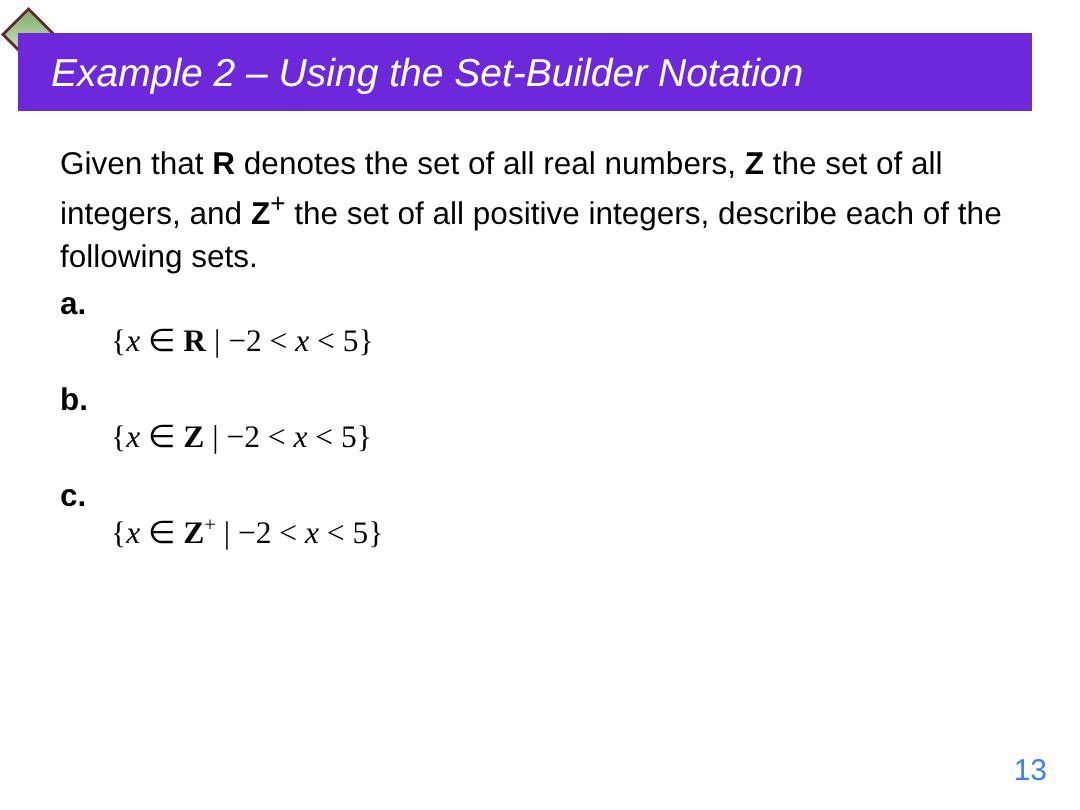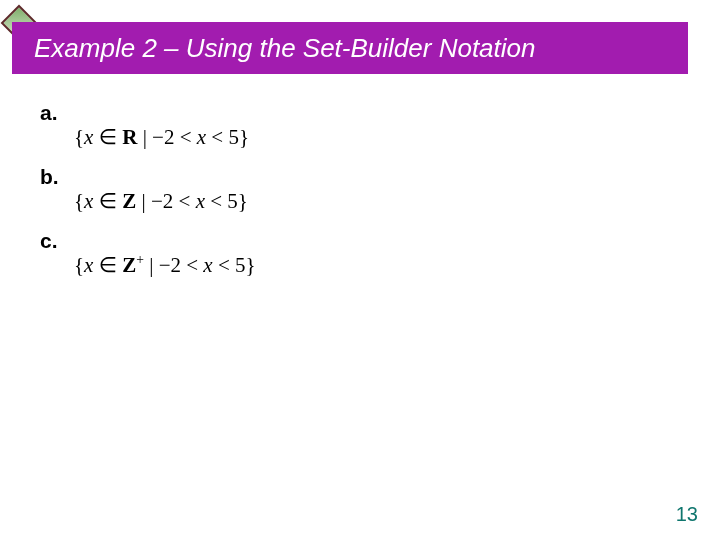--- a/index.html
+++ b/index.html
@@ -11,21 +11,21 @@
     font-family: Arial, Helvetica, sans-serif;
     position: relative;
     overflow: hidden;
   }
   .title-bar {
     position: absolute;
     top: 22px;
     left: 12px;
     width: 676px;
     height: 52px;
-    background: #a21caf;
+    background: #6d28d9;
     display: flex;
     align-items: center;
     padding-left: 22px;
     box-sizing: border-box;
   }
   .title-text {
     color: #ffffff;
     font-size: 26px;
     font-style: italic;
   }
@@ -74,34 +74,35 @@
   }
   .setexpr sup {
     font-size: 0.65em;
     vertical-align: super;
   }
   .page-num {
     position: absolute;
     bottom: 14px;
     right: 22px;
     font-size: 20px;
-    color: #0f766e;
+    color: #3b82f6;
   }
   b { font-weight: bold; }
 </style>
 </head>
 <body>
 
 <div class="diamond"></div>
 
 <div class="title-bar">
   <span class="title-text">Example 2 – Using the Set-Builder Notation</span>
 </div>
 
 <div class="body-area">
+  <div class="intro">Given that <b>R</b> denotes the set of all real numbers, <b>Z</b> the set of all integers, and <b>Z</b><sup>+</sup> the set of all positive integers, describe each of the following sets.</div>
 
   <div class="item">
     <span class="item-label">a.</span>
     <span class="setexpr">{<i>x</i> ∈ <b>R</b> | −2 &lt; <i>x</i> &lt; 5}</span>
   </div>
 
   <div class="item spaced">
     <span class="item-label">b.</span>
     <span class="setexpr">{<i>x</i> ∈ <b>Z</b> | −2 &lt; <i>x</i> &lt; 5}</span>
   </div>

